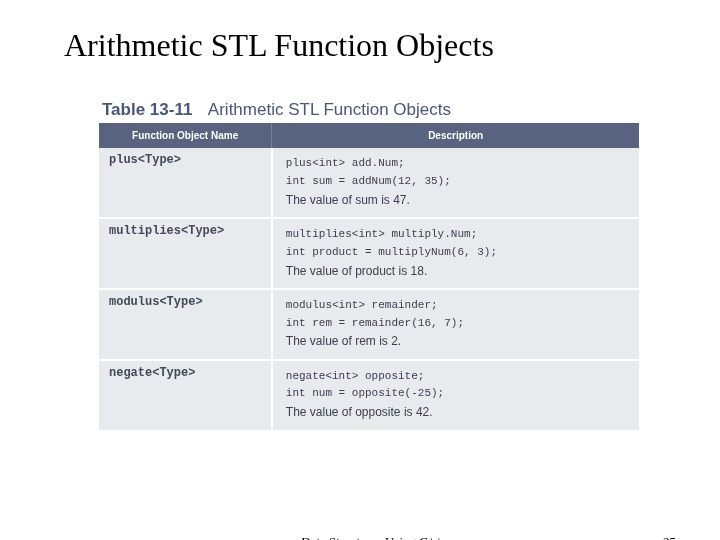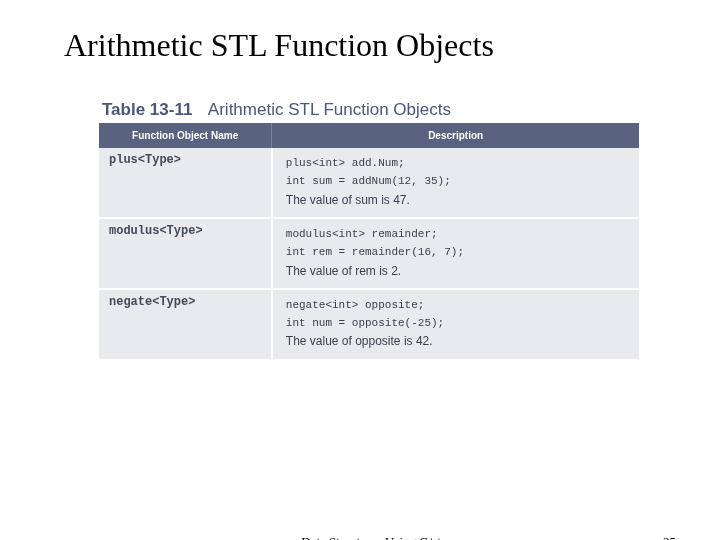--- a/index.html
+++ b/index.html
@@ -108,20 +108,28 @@
     <tbody>
       <tr>
         <td class="name">plus&lt;Type&gt;</td>
         <td>
           <div class="code">plus&lt;int&gt; add.Num;</div>
           <div class="code">int sum = addNum(12, 35);</div>
           <div class="plain">The value of sum is 47.</div>
         </td>
       </tr>
       <tr>
+        <td class="name">multiplies&lt;Type&gt;</td>
+        <td>
+          <div class="code">multiplies&lt;int&gt; multiply.Num;</div>
+          <div class="code">int product = multiplyNum(6, 3);</div>
+          <div class="plain">The value of product is 18.</div>
+        </td>
+      </tr>
+      <tr>
         <td class="name">modulus&lt;Type&gt;</td>
         <td>
           <div class="code">modulus&lt;int&gt; remainder;</div>
           <div class="code">int rem = remainder(16, 7);</div>
           <div class="plain">The value of rem is 2.</div>
         </td>
       </tr>
       <tr>
         <td class="name">negate&lt;Type&gt;</td>
         <td>

